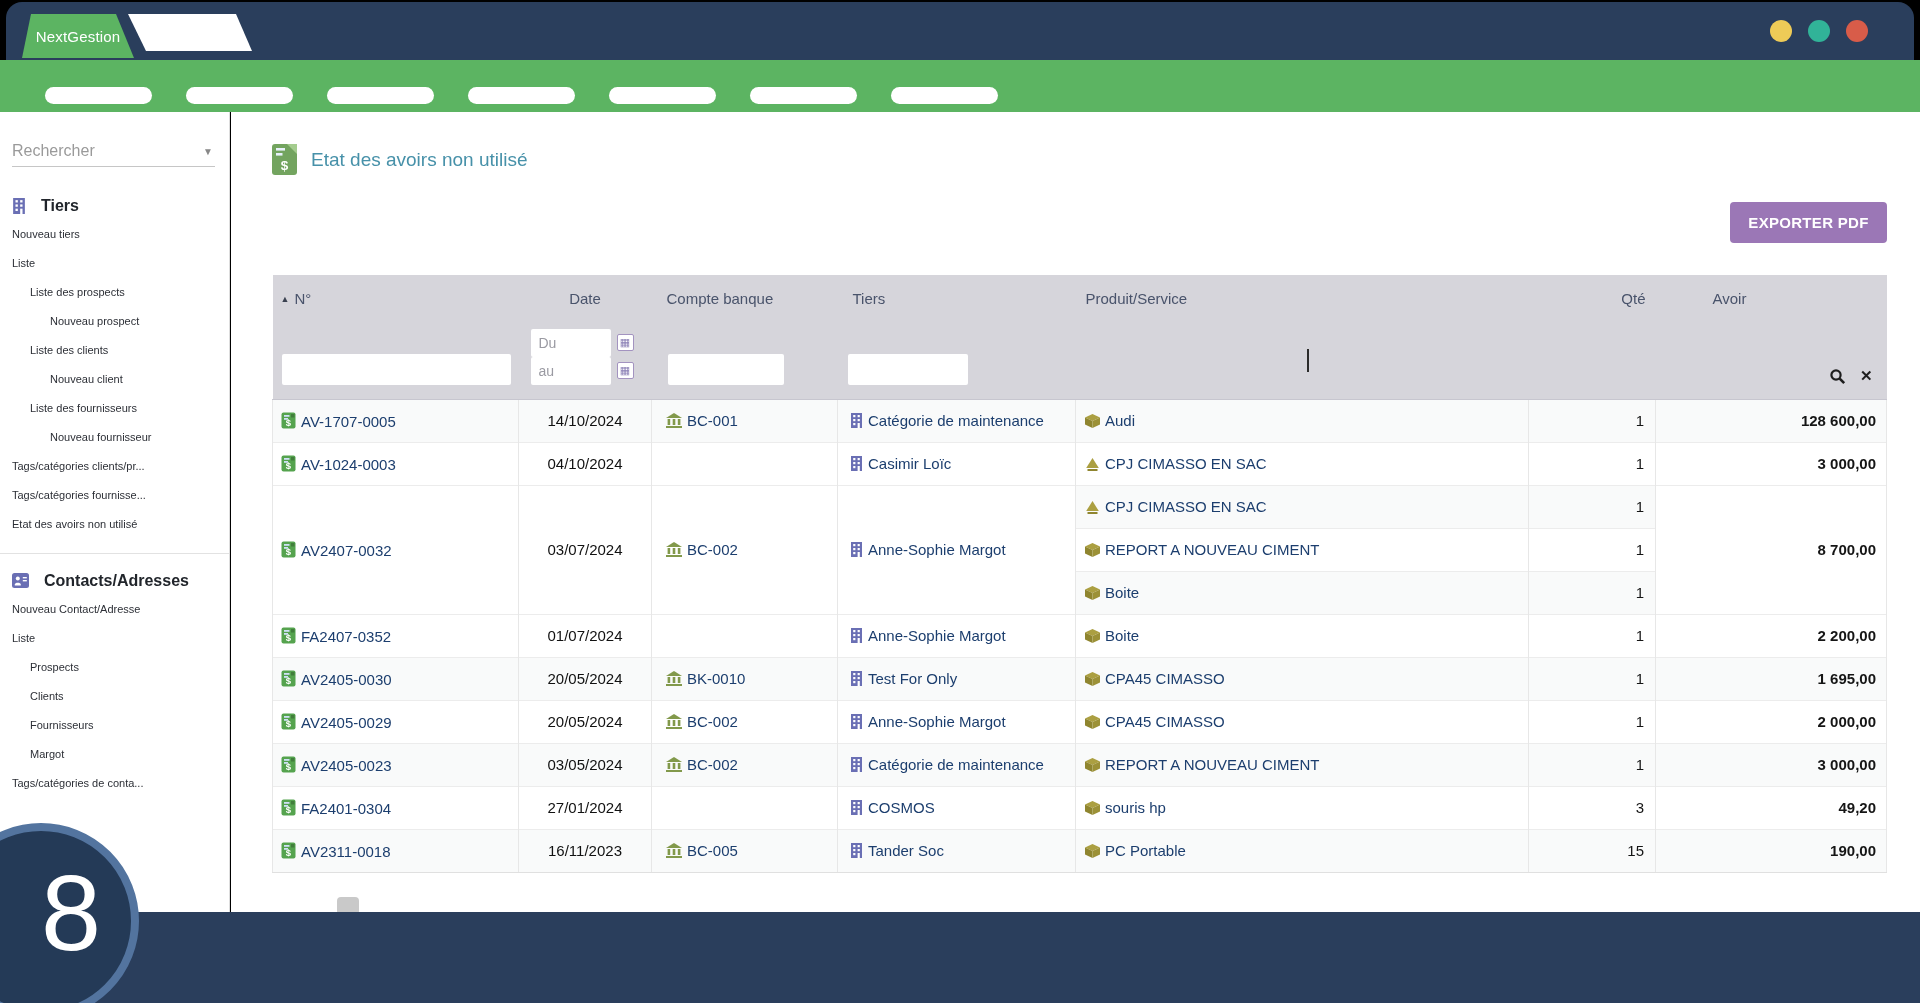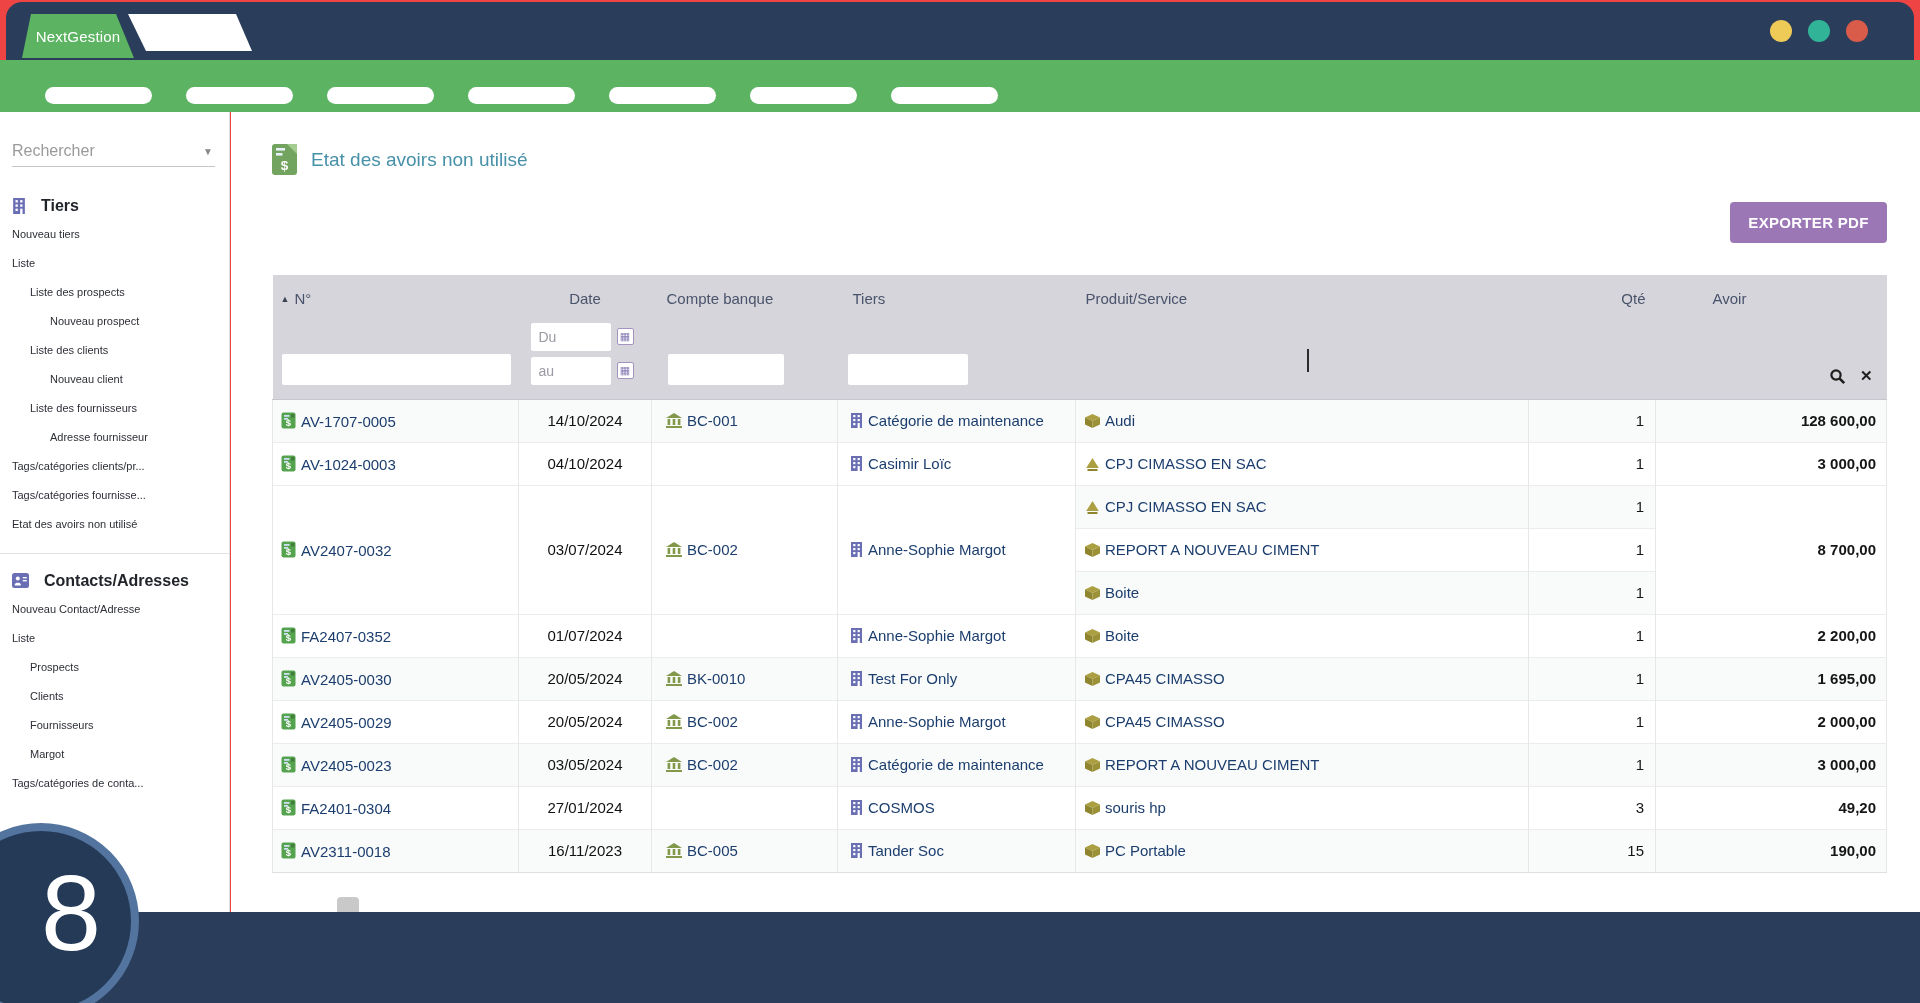--- a/index.html
+++ b/index.html
@@ -1,18 +1,18 @@
 <!DOCTYPE html>
 <html><head>
 <meta charset="utf-8">
 <style>
   * { margin:0; padding:0; box-sizing:border-box; }
   html,body { background:#fff; }
   body { font-family:"Liberation Sans", sans-serif; }
-  .app { position:relative; width:1920px; height:1003px; overflow:hidden; background:#ef4444; }
+  .app { position:relative; width:1920px; height:1003px; overflow:hidden; background:#000000; }
 
   
   .topbar { position:absolute; top:2px; left:6px; right:6px; height:58px;
             background:#2A3E5C; border-radius:16px 16px 0 0; z-index:2; }
   .brand-tab { position:absolute; left:22px; top:14px; width:112px; height:44px;
                background:#5CB462; clip-path:polygon(9px 0, 94px 0, 112px 100%, 0 100%);
                display:flex; align-items:center; justify-content:center;
                color:#fff; font-size:15px; letter-spacing:.2px; z-index:3; }
   .ghost-tab { position:absolute; left:128px; top:14px; width:124px; height:37px;
                background:#fff; clip-path:polygon(0 0, 108px 0, 124px 100%, 18px 100%); z-index:2; }
@@ -58,21 +58,21 @@
   th.h-bank, th.h-tiers { text-align:left; padding-left:15px; cursor:pointer; }
   th.h-prod { text-align:left; padding-left:10px; cursor:pointer; }
   th.h-qte { text-align:right; padding-right:10px; cursor:pointer; }
   th.h-avoir { text-align:left; padding-left:57px; cursor:pointer; }
   tr.head-filters th { height:84px; vertical-align:bottom; padding-bottom:14px; border-bottom:1px solid #c7c6cf; }
   .flt-input { border:none; outline:none; background:#fff; border-radius:2px; height:31px;
                font-size:14px; color:#333; padding:0 8px; font-family:"Liberation Sans", sans-serif; }
   .f-no { width:229px; margin-left:9px; display:block; }
   .f-bank { width:116px; margin-left:16px; display:block; }
   .f-tiers { width:120px; margin-left:10px; display:block; }
-  .date-rows { display:flex; flex-direction:column; gap:6px; padding-left:12px; }
+  .date-rows { display:flex; flex-direction:column; padding-left:12px; }
   .date-line { display:flex; align-items:center; gap:6px; }
   .f-date { width:80px; height:28px; }
   .f-date::placeholder, .flt-input::placeholder { color:#9a9aa2; }
   .cal-btn { width:17px; height:17px; background:#fff; border:1px solid #a393c0; border-radius:2px;
              font-size:11px; line-height:15px; color:#8a7fb5; text-align:center; cursor:pointer; padding:0; }
   .prod-caret { display:inline-block; width:2px; height:23px; background:#2b2b2b; margin-left:12px; }
   .flt-icons { display:flex; align-items:center; justify-content:flex-end; gap:14px; padding-right:14px; }
   .icon-btn { background:none; border:none; cursor:pointer; padding:0; line-height:0; }
   .clear-x { font-size:15px; font-weight:bold; color:#1e1e1e; }
 
@@ -189,21 +189,21 @@
       </span>
       <span>Tiers</span>
     </div>
     <div class="side-item lvl0">Nouveau tiers</div>
     <div class="side-item lvl0">Liste</div>
     <div class="side-item lvl1">Liste des prospects</div>
     <div class="side-item lvl2">Nouveau prospect</div>
     <div class="side-item lvl1">Liste des clients</div>
     <div class="side-item lvl2">Nouveau client</div>
     <div class="side-item lvl1">Liste des fournisseurs</div>
-    <div class="side-item lvl2">Adresse fournisseur</div>
+    <div class="side-item lvl2">Nouveau fournisseur</div>
     <div class="side-item lvl0">Tags/catégories clients/pr...</div>
     <div class="side-item lvl0">Tags/catégories fournisse...</div>
     <div class="side-item lvl0">Etat des avoirs non utilisé</div>
 
     <hr class="side-divider">
 
     <div class="side-section-header">
       <span class="cell-ic">
         <svg width="17" height="15" viewBox="0 0 17 15">
             <use href="#ic-contact-card"></use>

